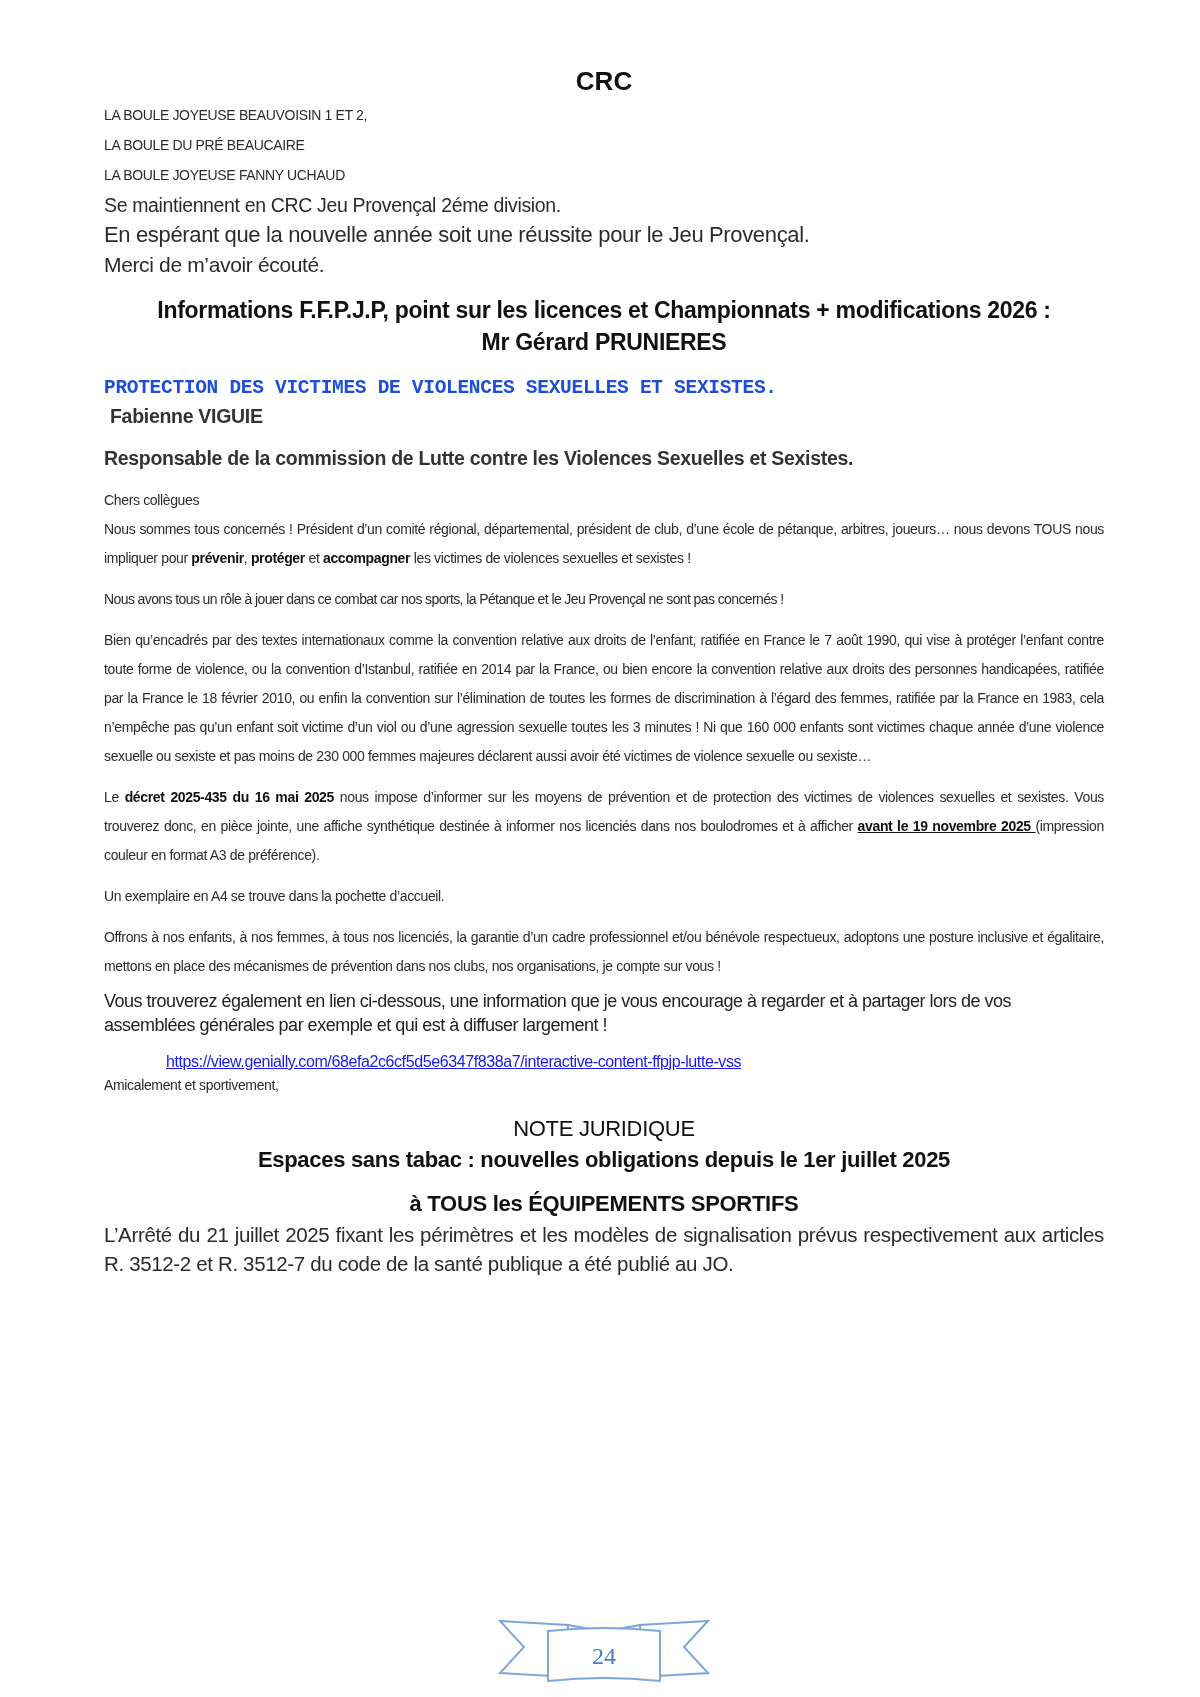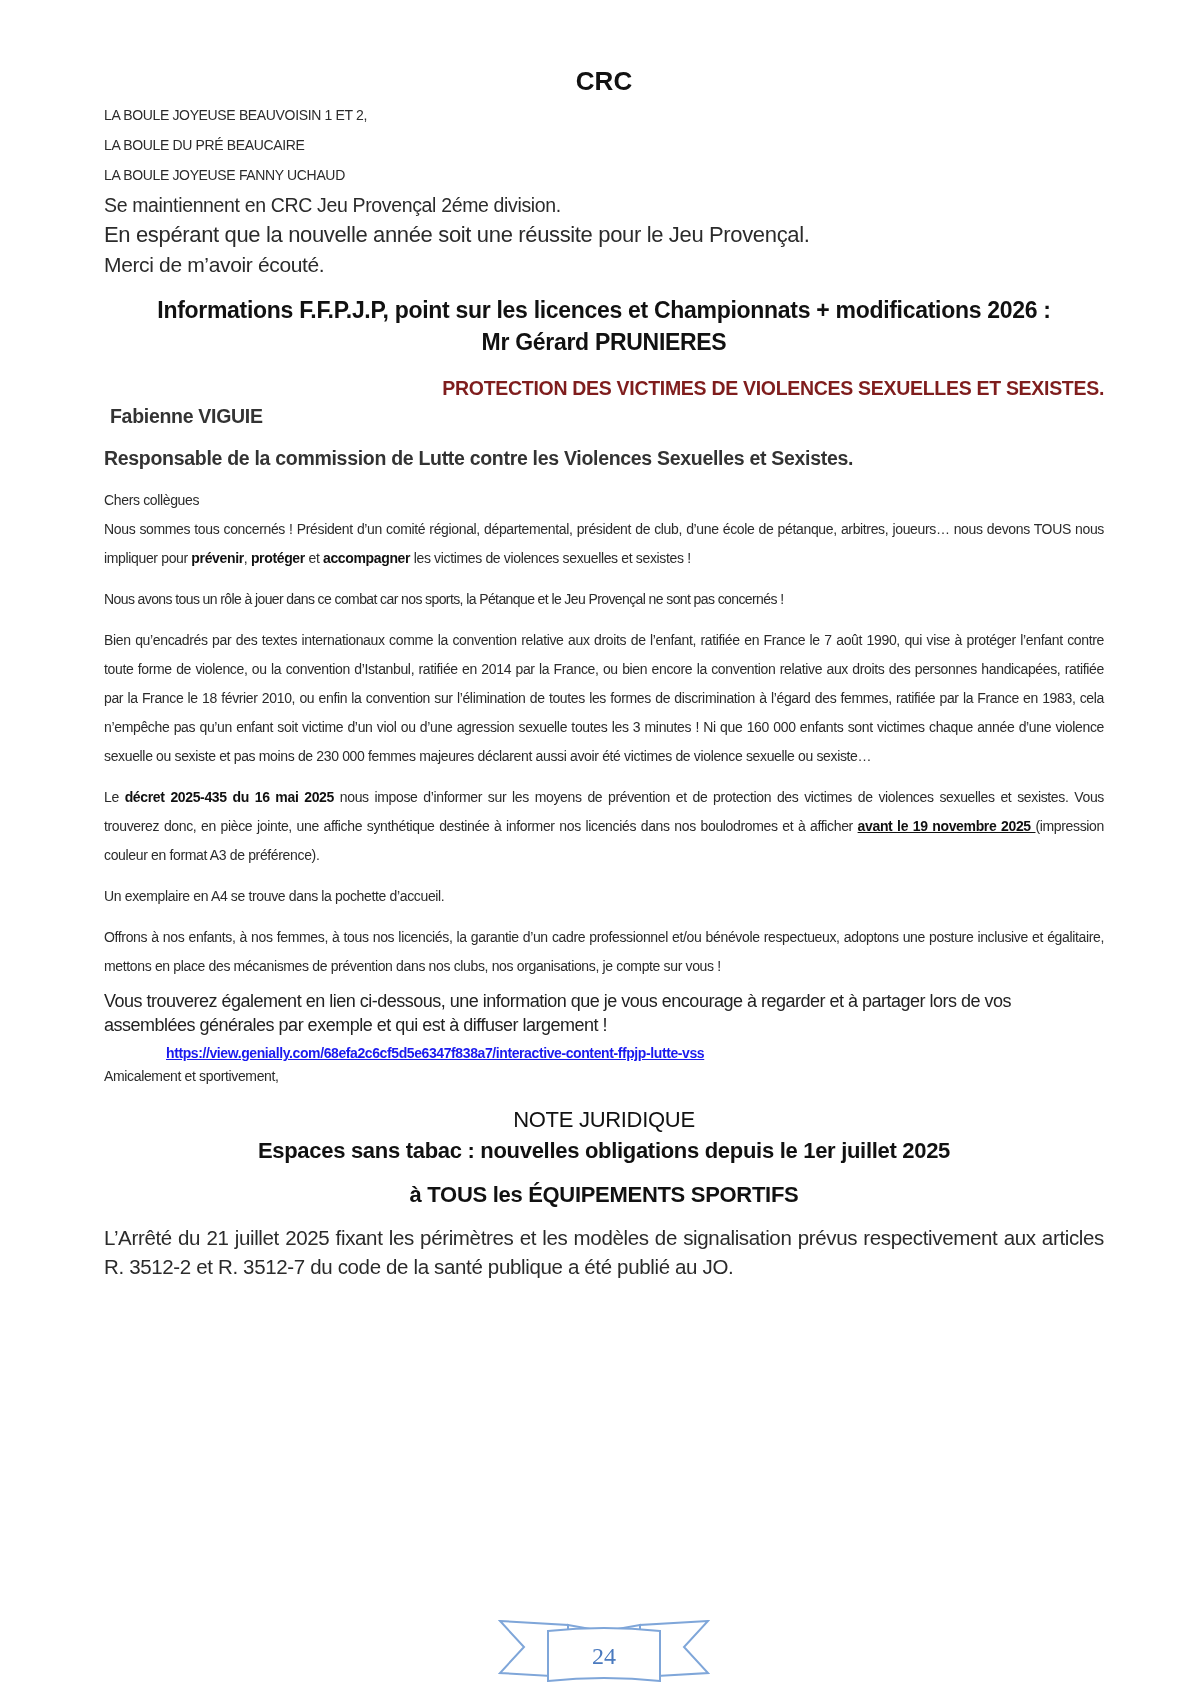--- a/index.html
+++ b/index.html
@@ -16,27 +16,27 @@
       left: 104px;
       top: 66px;
       width: 1000px;
     }
     .r { }
     .j { text-align: justify; text-align-last: left; }
     .b { font-weight: bold; color: #111; }
     .ln { font-size: 14px; line-height: 30px; margin: 0; letter-spacing: -0.35px; }
     .title-crc { font-size: 26px; font-weight: bold; color: #111; text-align: center; margin: 0 0 4px 0; line-height: 30px; }
     .h-main { font-size: 23px; font-weight: bold; color: #111; text-align: center; line-height: 32px; margin: 14px 0 0 0; letter-spacing: -0.3px; }
-    .h-sub { font-size: 19.5px; font-weight: bold; color: #7f1d1d; text-align: right; margin: 16px 0 0 0; line-height: 28px; letter-spacing: -0.3px;}
+    .h-sub { font-size: 19.5px; font-weight: bold; color: #1d4ed8; text-align: left; margin: 16px 0 0 0; line-height: 28px; letter-spacing: -0.3px; font-family: Liberation Mono, monospace;}
     .h-author { font-size: 19.5px; font-weight: bold; color: #333; margin: 0 0 0 6px; line-height: 28px; letter-spacing: -0.3px;}
     .h-resp { font-size: 19.5px; font-weight: bold; color: #333; margin: 14px 0 0 0; line-height: 28px; letter-spacing: -0.3px;}
     .para { font-size: 14px; line-height: 29px; margin: 0; letter-spacing: -0.35px; }
     .gap { margin-top: 12px; }
     .arial { font-family: "Liberation Sans", sans-serif; font-size: 18px; line-height: 24px; letter-spacing: -0.5px; color: #222; }
-    .link { color: #1a1aee; font-weight: bold; text-decoration: underline; font-size: 14px; letter-spacing: -0.4px; margin-left: 62px; display: inline-block; margin-top: 8px; }
+    .link { color: #1a1aee; font-weight: normal; text-decoration: underline; font-size: 16px; letter-spacing: -0.4px; margin-left: 62px; display: inline-block; margin-top: 16px; }
     .note-title { font-size: 22px; text-align: center; margin: 14px 0 0 0; line-height: 30px; color: #111; letter-spacing: -0.3px;}
     .note-h { font-size: 22px; font-weight: bold; text-align: center; margin: 0; line-height: 32px; color: #111; letter-spacing: -0.3px;}
     .note-h2 { font-size: 22px; font-weight: bold; text-align: center; margin: 12px 0 0 0; line-height: 32px; color: #111; letter-spacing: -0.3px;}
     u.ul { text-decoration: underline; }
     .page-badge {
       position: absolute;
       left: 498px;
       top: 1615px;
       width: 212px;
       height: 70px;
@@ -86,21 +86,21 @@
   <p class="para j gap">Offrons à nos enfants, à nos femmes, à tous nos licenciés, la garantie d’un cadre professionnel et/ou bénévole respectueux, adoptons une posture inclusive et égalitaire, mettons en place des mécanismes de prévention dans nos clubs, nos organisations, je compte sur vous !</p>
 
   <p class="arial" style="margin:8px 0 0 0">Vous trouverez également en lien ci-dessous, une information que je vous encourage à regarder et à partager lors de vos assemblées générales par exemple et qui est à diffuser largement !</p>
 
   <a class="link" href="#">https://view.genially.com/68efa2c6cf5d5e6347f838a7/interactive-content-ffpjp-lutte-vss</a>
   <p class="para" style="margin-top:0">Amicalement et sportivement,</p>
 
   <p class="note-title">NOTE JURIDIQUE</p>
   <p class="note-h">Espaces sans tabac : nouvelles obligations depuis le 1er juillet 2025</p>
   <p class="note-h2">à TOUS les ÉQUIPEMENTS SPORTIFS</p>
-  <p class="para j" style="margin-top:12px; font-size:20.5px"> L’Arrêté du 21 juillet 2025 fixant les périmètres et les modèles de signalisation prévus respectivement aux articles R. 3512-2 et R. 3512-7 du code de la santé publique a été publié au JO.</p>
+  <p class="para j" style="font-size:20.5px"> L’Arrêté du 21 juillet 2025 fixant les périmètres et les modèles de signalisation prévus respectivement aux articles R. 3512-2 et R. 3512-7 du code de la santé publique a été publié au JO.</p>
 </div>
 
 <div class="page-badge">
   <svg width="212" height="70" viewBox="0 0 212 70">
     <g fill="#ffffff" stroke="#7fa6d9" stroke-width="2">
       <path d="M2 6 L70 10 L70 62 L2 58 L26 32 Z"></path>
       <path d="M210 6 L142 10 L142 62 L210 58 L186 32 Z"></path>
       <path d="M70 10 L93 14 L93 22 L70 22 Z"></path>
       <path d="M142 10 L119 14 L119 22 L142 22 Z"></path>
       <path d="M50 22 Q106 16 162 22 L162 72 Q106 66 50 72 Z" transform="translate(0,-6)"></path>

